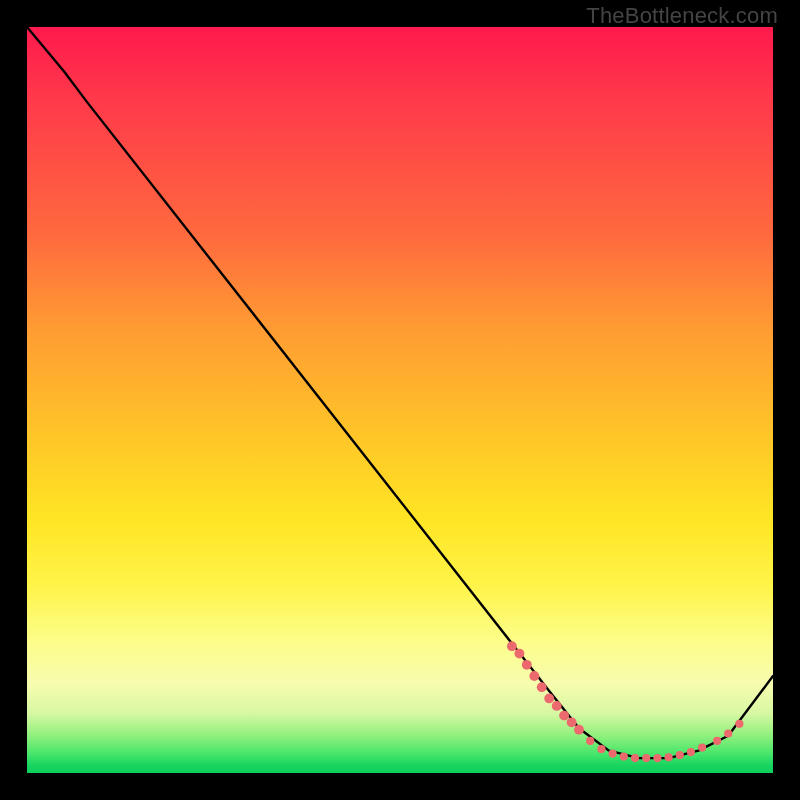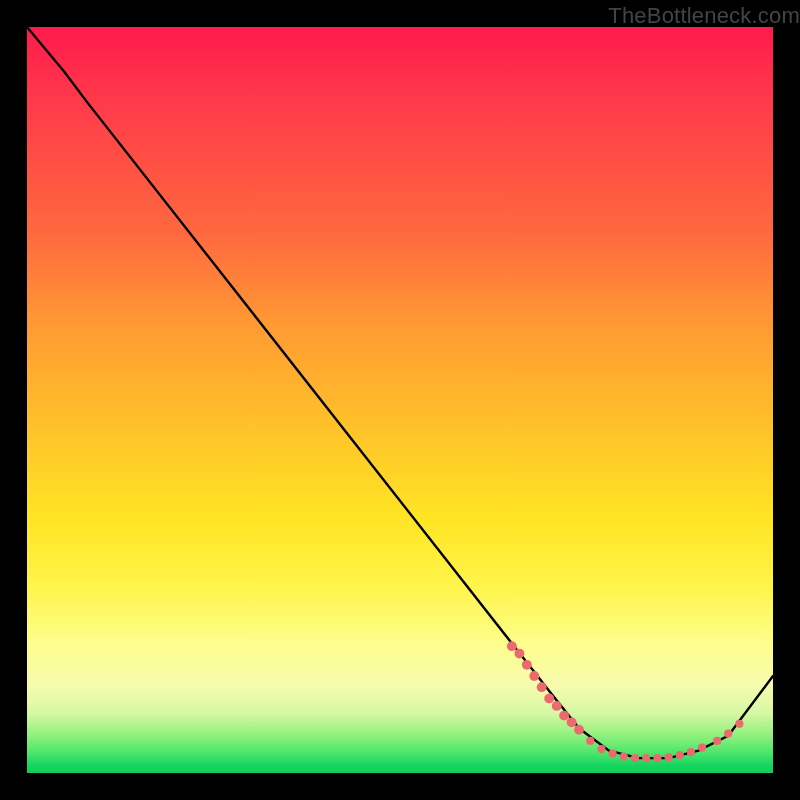--- a/index.html
+++ b/index.html
@@ -37,21 +37,21 @@
       #d7f8a3 92%,
       #8ff07c 95%,
       #45e56a 97.5%,
       #17d45f 99%,
       #0ecf5a 100%
     );
   }
   .watermark {
     position: absolute;
     top: 3px;
-    right: 0;
+    right: 22px;
     color: #444444;
     font-family: Arial, Helvetica, sans-serif;
     font-size: 22px;
     letter-spacing: 0.2px;
     user-select: none;
   }
   svg.curve {
     position: absolute;
     left: 0;
     top: 0;

